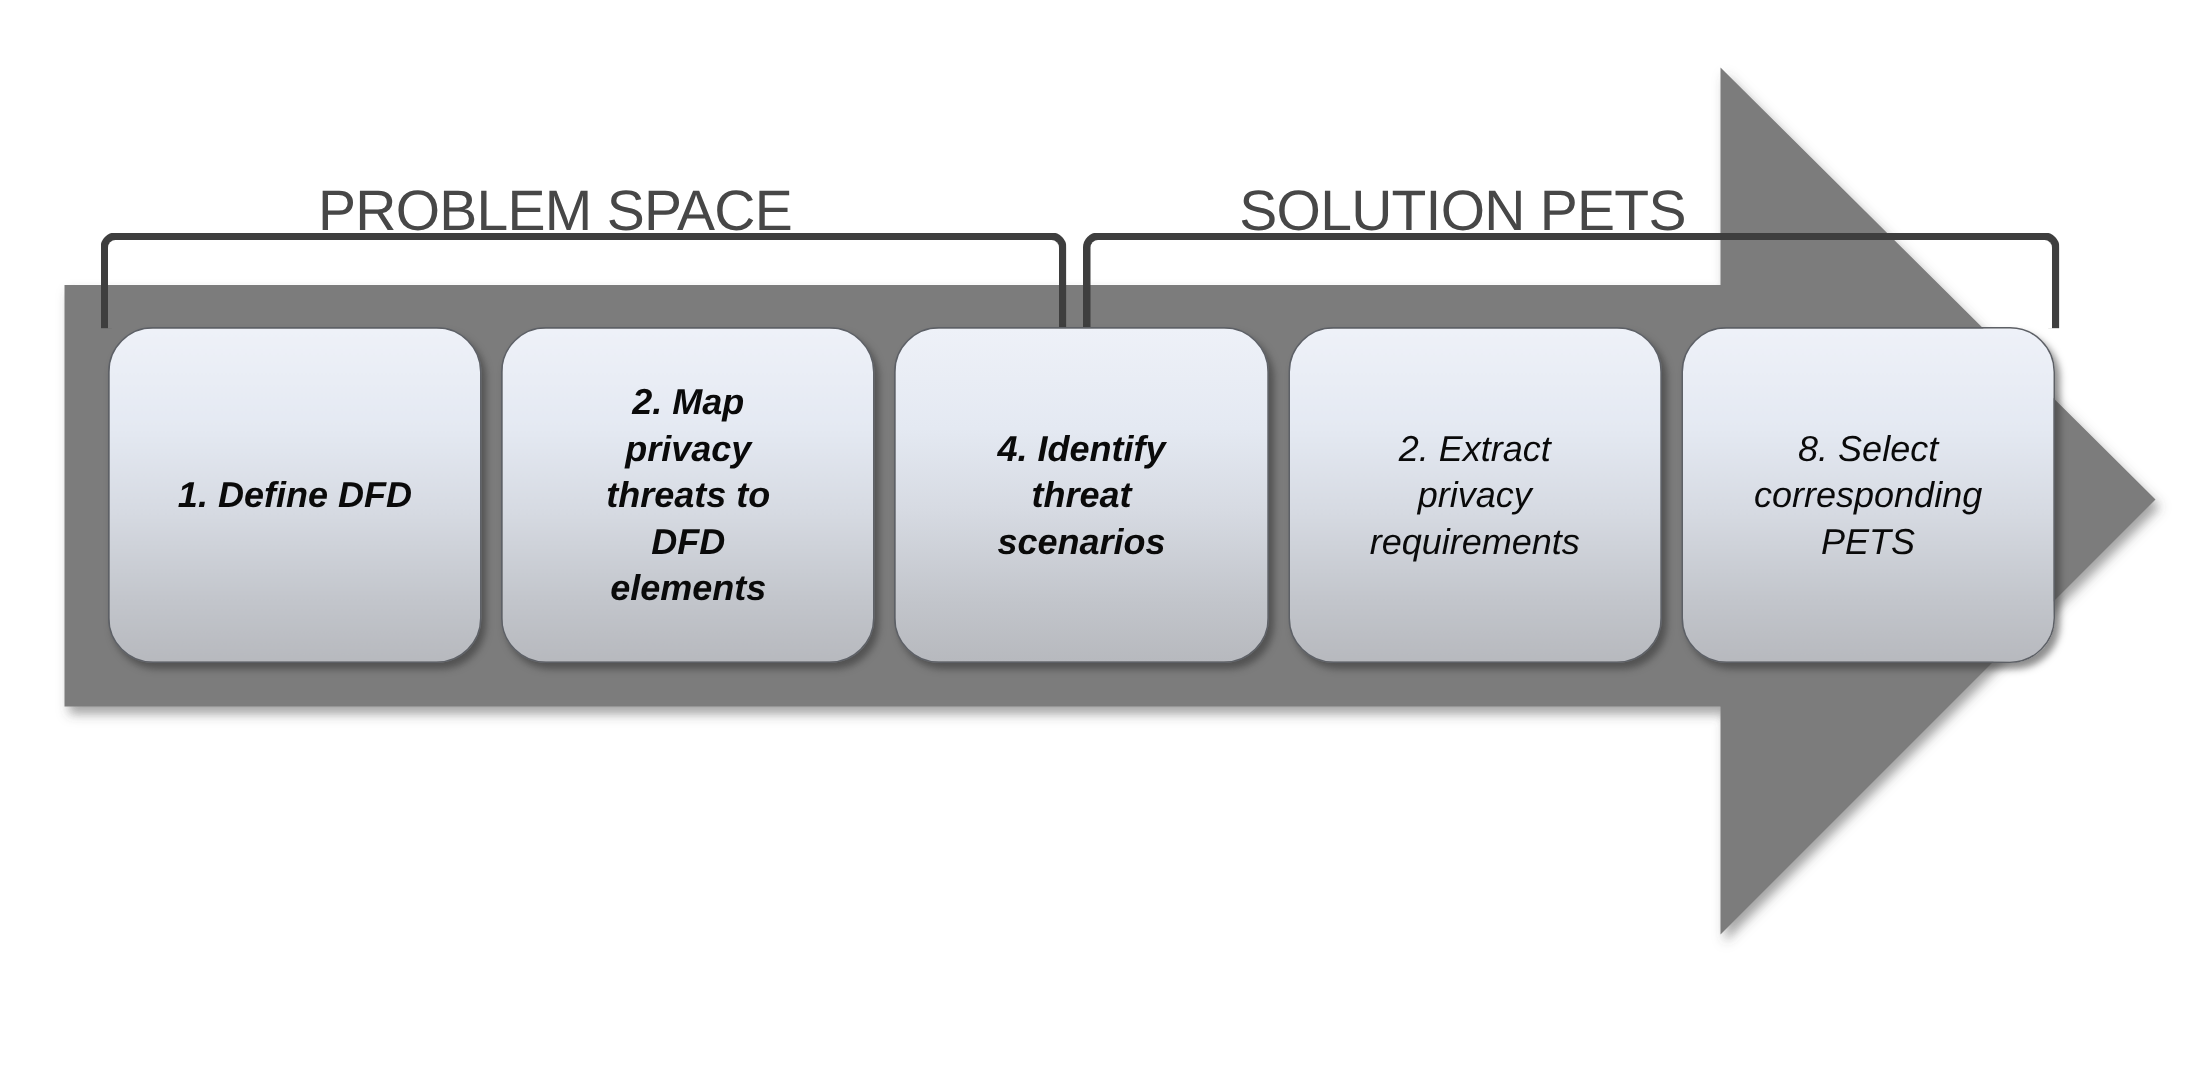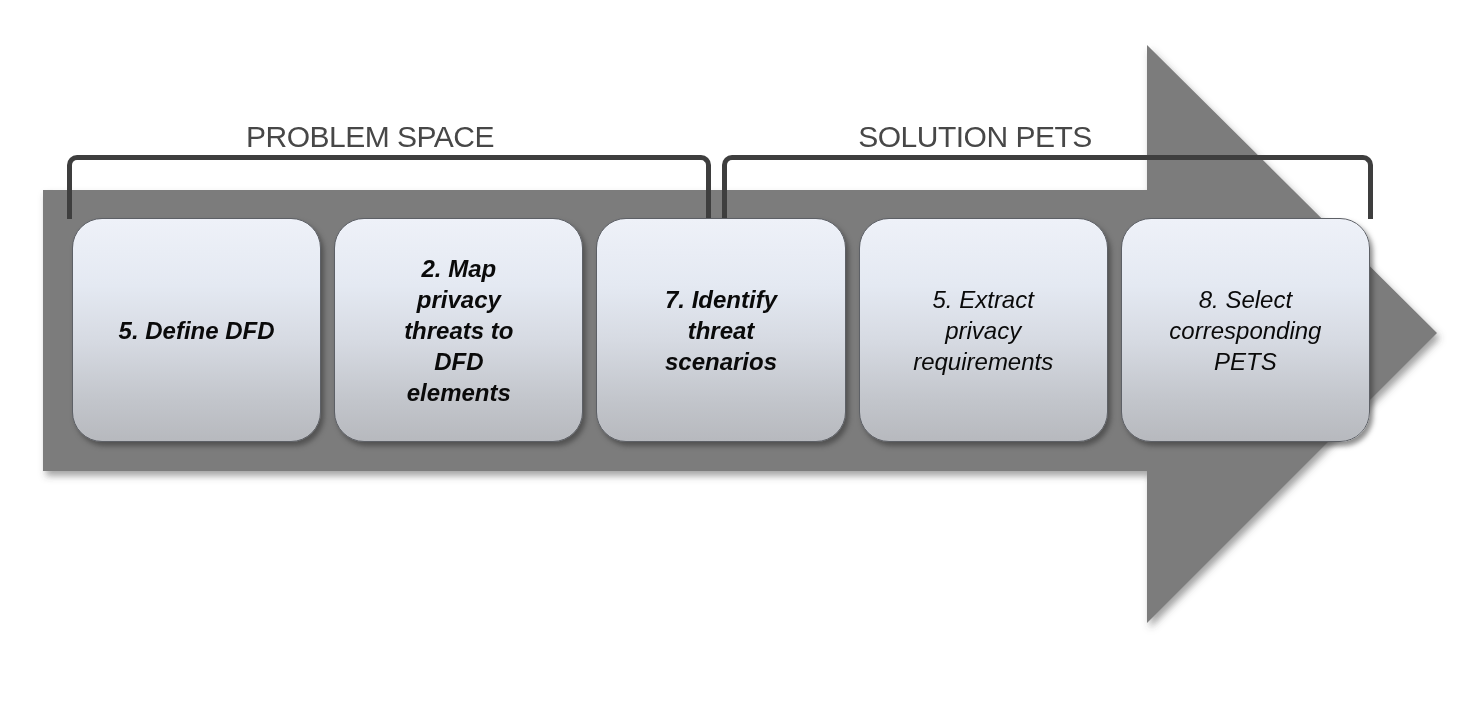--- a/index.html
+++ b/index.html
@@ -20,21 +20,21 @@
     left: 0;
     top: 0;
     width: 1472px;
     height: 711px;
   }
   .space-label {
     position: absolute;
     top: 120px;
     width: 420px;
     text-align: center;
-    font-size: 30px;
+    font-size: 38px;
     letter-spacing: -0.5px;
     color: #474747;
     white-space: nowrap;
   }
   .label-problem { left: 160px; }
   .label-solution { left: 765px; }
   .bracket {
     position: absolute;
     top: 155px;
     height: 64px;
@@ -90,30 +90,30 @@
     <path d="M43,190 L1147,190 L1147,45 L1437,333 L1147,623 L1147,471 L43,471 Z" fill="#7c7c7c" filter="url(#arrowShadow)"></path>
   </svg>
 
   <div class="bracket bracket-problem"></div>
   <div class="bracket bracket-solution"></div>
 
   <div class="space-label label-problem">PROBLEM SPACE</div>
   <div class="space-label label-solution">SOLUTION PETS</div>
 
   <div class="steps">
-    <div class="step bold">5. Define DFD</div>
+    <div class="step bold">1. Define DFD</div>
     <div class="step bold">2. Map
 privacy
 threats to
 DFD
 elements</div>
-    <div class="step bold">7. Identify
+    <div class="step bold">4. Identify
 threat
 scenarios</div>
-    <div class="step">5. Extract
+    <div class="step">2. Extract
 privacy
 requirements</div>
     <div class="step">8. Select
 corresponding
 PETS</div>
   </div>
 
 </div>
 
 </body></html>

